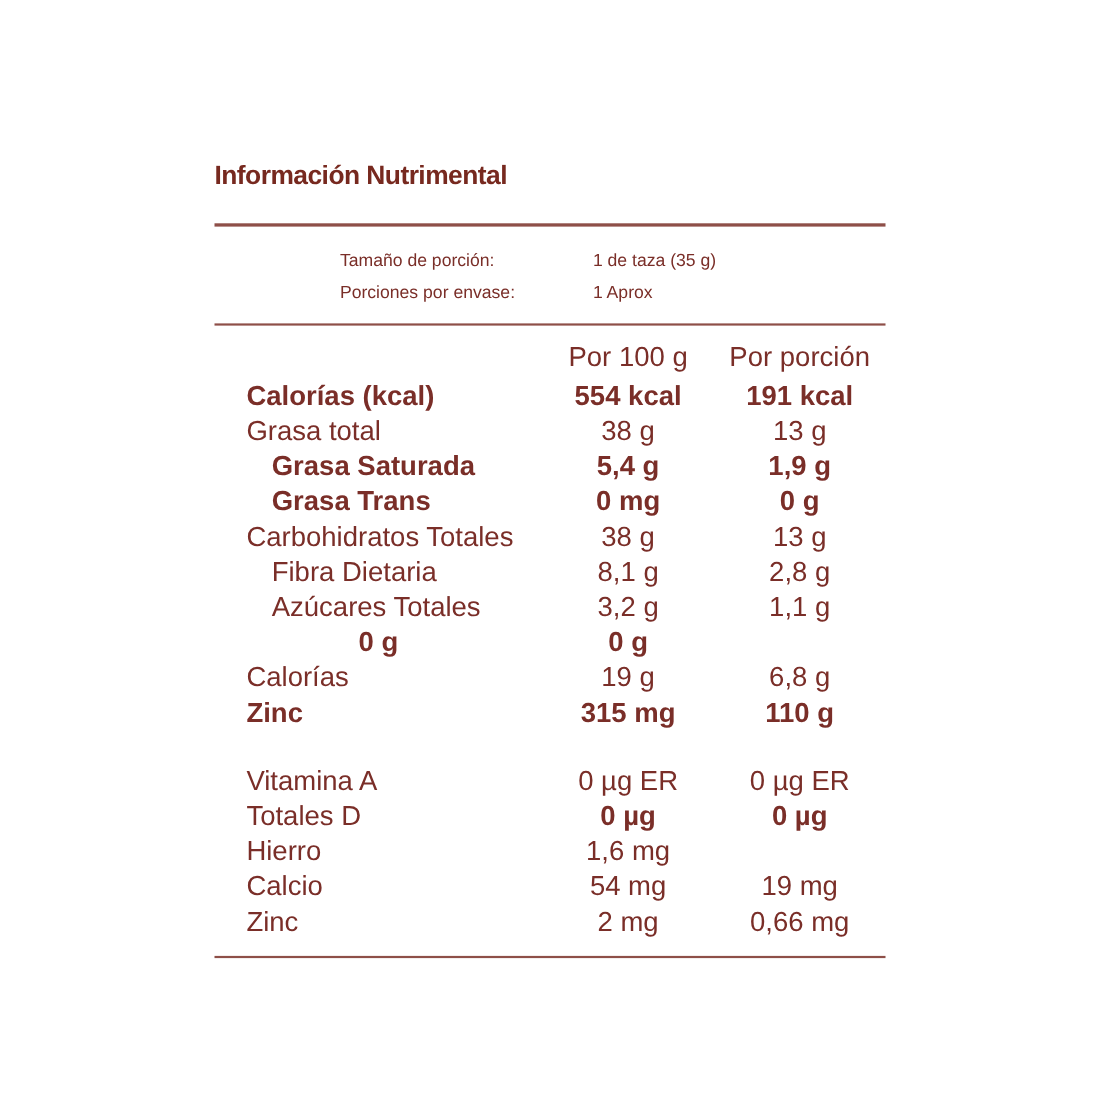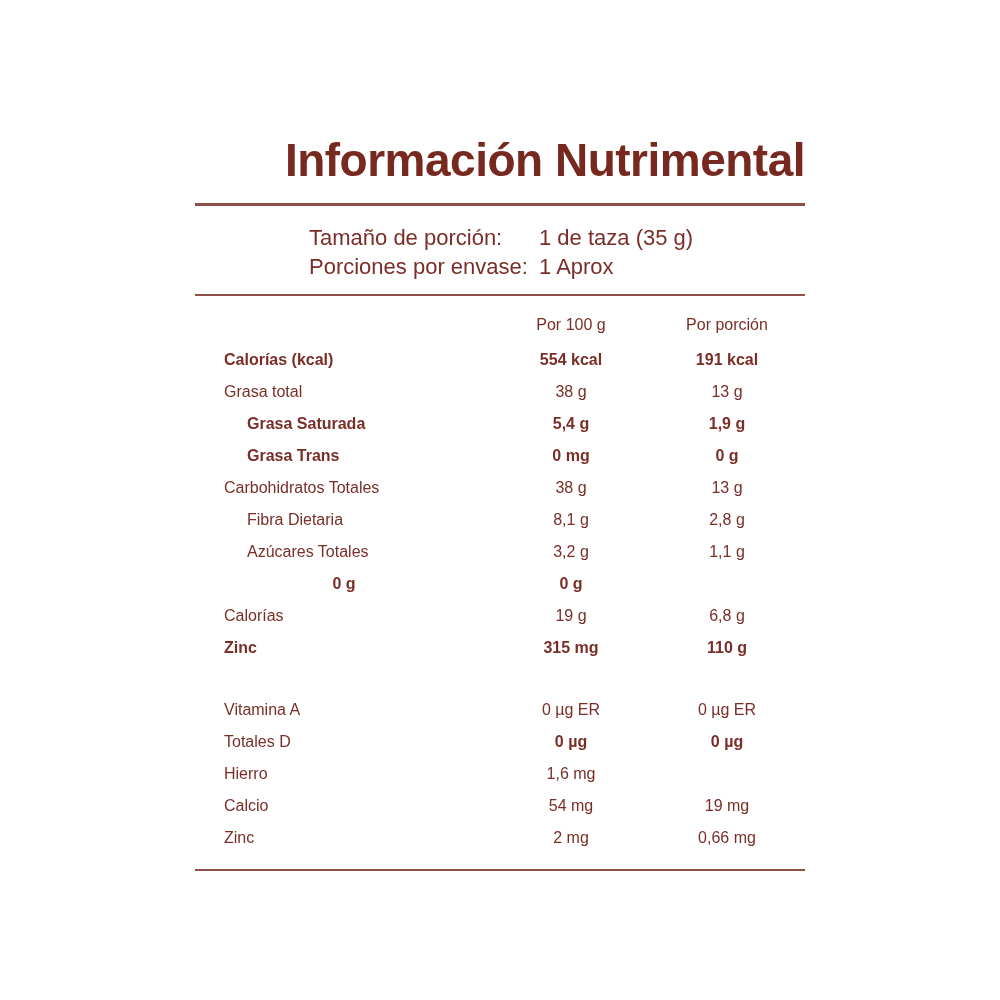--- a/index.html
+++ b/index.html
@@ -14,48 +14,48 @@
     color: #7a2e28;
     overflow: hidden;
   }
   .card {
     width: 610px;
     margin: 0 auto;
     padding-top: 140px;
   }
   .title {
     margin: 0;
-    font-size: 46px;
+    font-size: 24px;
     line-height: 40px;
     font-weight: bold;
-    text-align: right;
+    text-align: left;
     letter-spacing: -0.5px;
     color: #77291f;
   }
   .rule {
     border: none;
     border-top: 2px solid #8e4f48;
     margin: 0;
     height: 0;
   }
   .rule.thick {
     border-top-width: 3px;
     margin-top: 23px;
   }
   .serving {
     padding: 17px 0 13px 114px;
-    font-size: 22px;
+    font-size: 16px;
   }
   .srow {
     display: grid;
     grid-template-columns: 230px auto;
     line-height: 29px;
   }
   .ntable {
-    font-size: 16px;
+    font-size: 25px;
   }
   .trow {
     display: grid;
     grid-template-columns: 298px 156px 156px;
     line-height: 32px;
   }
   .trow.header {
     margin: 13px 0 3px 0;
   }
   .cell.lbl {

